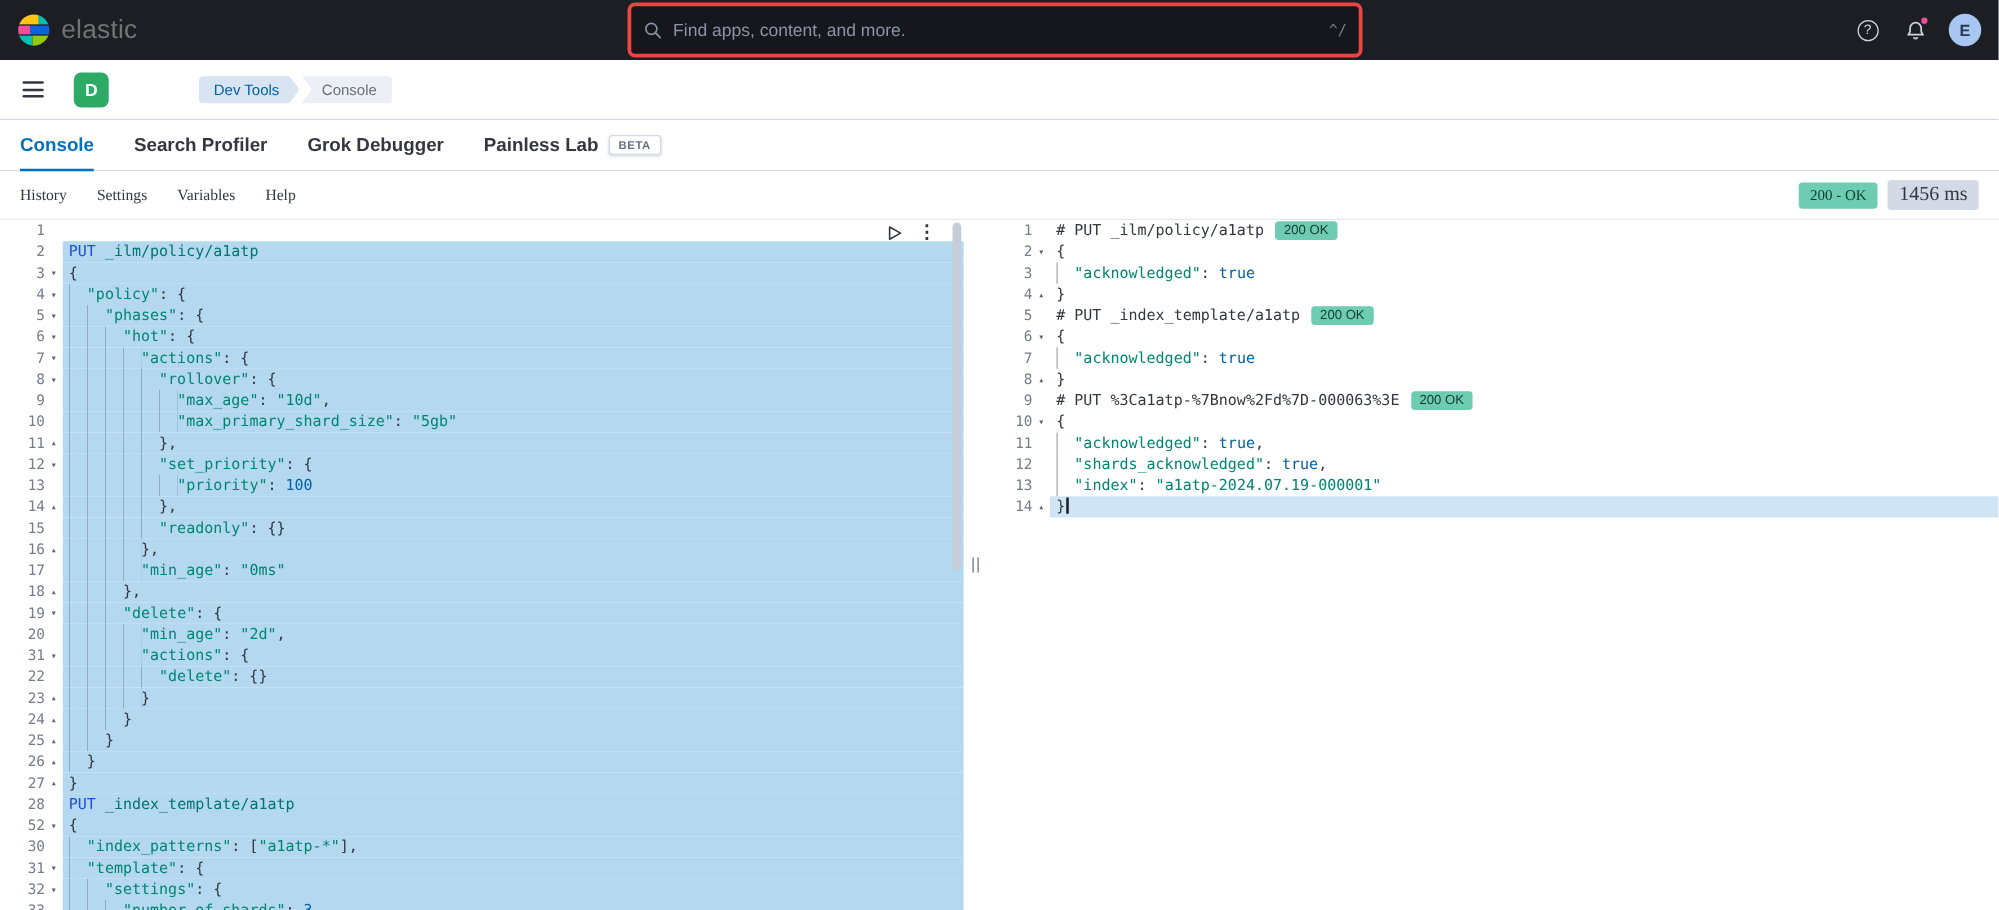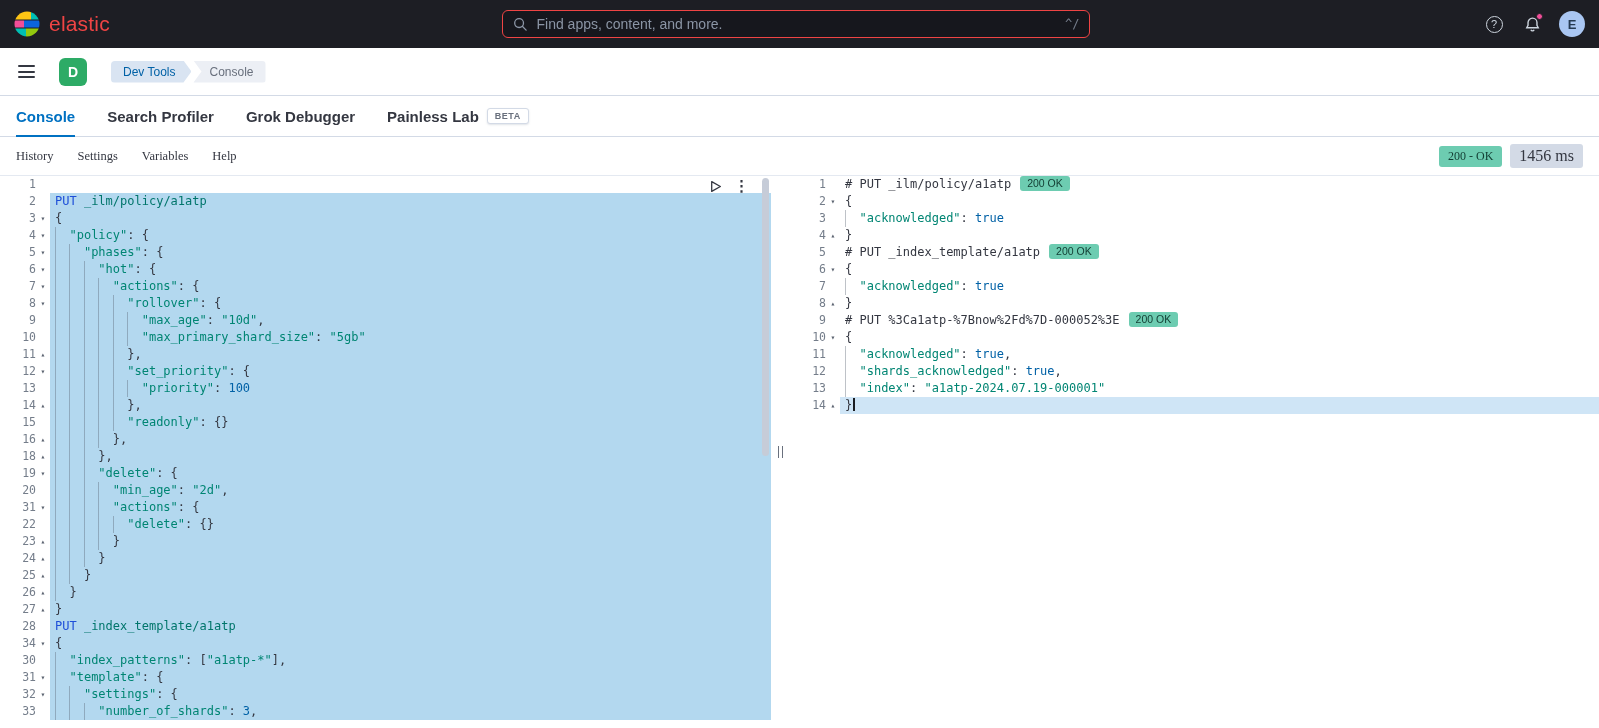--- a/index.html
+++ b/index.html
@@ -4,23 +4,23 @@
 <style>
   * { box-sizing: border-box; margin: 0; padding: 0; }
   html, body { width: 1599px; height: 728px; overflow: hidden; background: #fff;
     font-family: "Liberation Sans", sans-serif; }
   .app { display: flex; flex-direction: column; height: 100%; }
 
   
   .header { height: 48px; background: #1d1e24; display: flex; align-items: center;
     padding: 0 14px; gap: 10px; flex: 0 0 48px; }
   .brand { display: flex; align-items: center; gap: 9px; cursor: pointer; }
-  .brand-text { color: #ef4444; font-size: 21px; letter-spacing: .2px; }
+  .brand-text { color: #737373; font-size: 21px; letter-spacing: .2px; }
   .searchwrap { flex: 1; display: flex; justify-content: center; }
-  .searchbox { width: 588px; height: 28px; background: #16171d; border: 1px solid #ef4444;
+  .searchbox { width: 588px; height: 44px; background: #16171d; border: 3px solid #ef4444;
     border-radius: 6px; display: flex; align-items: center; padding: 0 10px; gap: 8px; }
   .searchbox input { flex: 1; background: transparent; border: none; outline: none;
     color: #d4dae3; font-size: 14px; font-family: "Liberation Sans", sans-serif; }
   .searchbox input::placeholder { color: #8b95a5; }
   .kbd-hint { color: #767e8c; font-size: 12px; font-family: "DejaVu Sans Mono", monospace; }
   .header-icons { display: flex; align-items: center; gap: 16px; }
   .hicon { position: relative; width: 22px; height: 22px; display: flex; align-items: center;
     justify-content: center; cursor: pointer; }
   .help-circle { width: 17px; height: 17px; border: 1.4px solid #cdd5de; border-radius: 50%;
     color: #cdd5de; font-size: 11px; display: flex; align-items: center; justify-content: center; }
@@ -33,21 +33,21 @@
   
   .navbar { height: 48px; flex: 0 0 48px; background: #fff; border-bottom: 1px solid #d3dae6;
     display: flex; align-items: center; padding: 0 16px; gap: 14px; }
   .menu-btn { background: none; border: none; display: flex; flex-direction: column; gap: 3.5px;
     cursor: pointer; padding: 4px 2px; }
   .menu-btn span { display: block; width: 17px; height: 2px; background: #343741; border-radius: 1px; }
   .space-badge { width: 28px; height: 28px; border-radius: 6px; background: #2dab66; color: #fff;
     font-size: 14px; font-weight: 700; display: flex; align-items: center; justify-content: center;
     cursor: pointer; margin-left: 8px; }
   .crumbs { display: flex; align-items: center; margin-left: 10px; }
-  .crumb { font-size: 12px; padding: 4px 12px; line-height: 14px; }
+  .crumb { font-size: 12px; padding: 4px 12px; line-height: 14px; margin-left: 48px; }
   .crumb-first { background: #d9e4f2; color: #0061a6; cursor: pointer;
     clip-path: polygon(0 0, calc(100% - 8px) 0, 100% 50%, calc(100% - 8px) 100%, 0 100%);
     padding-right: 16px; border-radius: 4px 0 0 4px; }
   .crumb-last { background: #eceff5; color: #69707d; margin-left: 2px;
     clip-path: polygon(0 0, 100% 0, 100% 100%, 0 100%, 8px 50%);
     padding-left: 16px; border-radius: 0 4px 4px 0; }
 
   
   .tabbar { height: 41px; flex: 0 0 41px; display: flex; align-items: stretch; gap: 32px;
     padding: 0 16px; border-bottom: 1px solid #d3dae6; background: #fff; }
@@ -217,32 +217,33 @@
           <div class="crow sel"><span class="gut"><span class="lnum">7</span><span class="fold">▾</span></span><span class="ctext"><span class="tk-i">        </span><span class="tk-s">"actions"</span><span class="tk-p">: {</span></span></div>
           <div class="crow sel"><span class="gut"><span class="lnum">8</span><span class="fold">▾</span></span><span class="ctext"><span class="tk-i">          </span><span class="tk-s">"rollover"</span><span class="tk-p">: {</span></span></div>
           <div class="crow sel"><span class="gut"><span class="lnum">9</span><span class="fold"></span></span><span class="ctext"><span class="tk-i">            </span><span class="tk-s">"max_age"</span><span class="tk-p">: </span><span class="tk-s">"10d"</span><span class="tk-p">,</span></span></div>
           <div class="crow sel"><span class="gut"><span class="lnum">10</span><span class="fold"></span></span><span class="ctext"><span class="tk-i">            </span><span class="tk-s">"max_primary_shard_size"</span><span class="tk-p">: </span><span class="tk-s">"5gb"</span></span></div>
           <div class="crow sel"><span class="gut"><span class="lnum">11</span><span class="fold">▴</span></span><span class="ctext"><span class="tk-i">          </span><span class="tk-p">},</span></span></div>
           <div class="crow sel"><span class="gut"><span class="lnum">12</span><span class="fold">▾</span></span><span class="ctext"><span class="tk-i">          </span><span class="tk-s">"set_priority"</span><span class="tk-p">: {</span></span></div>
           <div class="crow sel"><span class="gut"><span class="lnum">13</span><span class="fold"></span></span><span class="ctext"><span class="tk-i">            </span><span class="tk-s">"priority"</span><span class="tk-p">: </span><span class="tk-n">100</span></span></div>
           <div class="crow sel"><span class="gut"><span class="lnum">14</span><span class="fold">▴</span></span><span class="ctext"><span class="tk-i">          </span><span class="tk-p">},</span></span></div>
           <div class="crow sel"><span class="gut"><span class="lnum">15</span><span class="fold"></span></span><span class="ctext"><span class="tk-i">          </span><span class="tk-s">"readonly"</span><span class="tk-p">: {}</span></span></div>
           <div class="crow sel"><span class="gut"><span class="lnum">16</span><span class="fold">▴</span></span><span class="ctext"><span class="tk-i">        </span><span class="tk-p">},</span></span></div>
+          <div class="crow sel"><span class="gut"><span class="lnum">17</span><span class="fold"></span></span><span class="ctext"><span class="tk-i">        </span><span class="tk-s">"min_age"</span><span class="tk-p">: </span><span class="tk-s">"0ms"</span></span></div>
           <div class="crow sel"><span class="gut"><span class="lnum">18</span><span class="fold">▴</span></span><span class="ctext"><span class="tk-i">      </span><span class="tk-p">},</span></span></div>
           <div class="crow sel"><span class="gut"><span class="lnum">19</span><span class="fold">▾</span></span><span class="ctext"><span class="tk-i">      </span><span class="tk-s">"delete"</span><span class="tk-p">: {</span></span></div>
           <div class="crow sel"><span class="gut"><span class="lnum">20</span><span class="fold"></span></span><span class="ctext"><span class="tk-i">        </span><span class="tk-s">"min_age"</span><span class="tk-p">: </span><span class="tk-s">"2d"</span><span class="tk-p">,</span></span></div>
           <div class="crow sel"><span class="gut"><span class="lnum">31</span><span class="fold">▾</span></span><span class="ctext"><span class="tk-i">        </span><span class="tk-s">"actions"</span><span class="tk-p">: {</span></span></div>
           <div class="crow sel"><span class="gut"><span class="lnum">22</span><span class="fold"></span></span><span class="ctext"><span class="tk-i">          </span><span class="tk-s">"delete"</span><span class="tk-p">: {}</span></span></div>
           <div class="crow sel"><span class="gut"><span class="lnum">23</span><span class="fold">▴</span></span><span class="ctext"><span class="tk-i">        </span><span class="tk-p">}</span></span></div>
           <div class="crow sel"><span class="gut"><span class="lnum">24</span><span class="fold">▴</span></span><span class="ctext"><span class="tk-i">      </span><span class="tk-p">}</span></span></div>
           <div class="crow sel"><span class="gut"><span class="lnum">25</span><span class="fold">▴</span></span><span class="ctext"><span class="tk-i">    </span><span class="tk-p">}</span></span></div>
           <div class="crow sel"><span class="gut"><span class="lnum">26</span><span class="fold">▴</span></span><span class="ctext"><span class="tk-i">  </span><span class="tk-p">}</span></span></div>
           <div class="crow sel"><span class="gut"><span class="lnum">27</span><span class="fold">▴</span></span><span class="ctext"><span class="tk-p">}</span></span></div>
           <div class="crow sel"><span class="gut"><span class="lnum">28</span><span class="fold"></span></span><span class="ctext"><span class="tk-m">PUT </span><span class="tk-u">_index_template/a1atp</span></span></div>
-          <div class="crow sel"><span class="gut"><span class="lnum">34</span><span class="fold">▾</span></span><span class="ctext"><span class="tk-p">{</span></span></div>
+          <div class="crow sel"><span class="gut"><span class="lnum">52</span><span class="fold">▾</span></span><span class="ctext"><span class="tk-p">{</span></span></div>
           <div class="crow sel"><span class="gut"><span class="lnum">30</span><span class="fold"></span></span><span class="ctext"><span class="tk-i">  </span><span class="tk-s">"index_patterns"</span><span class="tk-p">: [</span><span class="tk-s">"a1atp-*"</span><span class="tk-p">],</span></span></div>
           <div class="crow sel"><span class="gut"><span class="lnum">31</span><span class="fold">▾</span></span><span class="ctext"><span class="tk-i">  </span><span class="tk-s">"template"</span><span class="tk-p">: {</span></span></div>
           <div class="crow sel"><span class="gut"><span class="lnum">32</span><span class="fold">▾</span></span><span class="ctext"><span class="tk-i">    </span><span class="tk-s">"settings"</span><span class="tk-p">: {</span></span></div>
           <div class="crow sel"><span class="gut"><span class="lnum">33</span><span class="fold"></span></span><span class="ctext"><span class="tk-i">      </span><span class="tk-s">"number_of_shards"</span><span class="tk-p">: </span><span class="tk-n">3</span><span class="tk-p">,</span></span></div>
         </div>
       <div class="editor-actions">
         <span class="play-btn">
           <svg width="13" height="13" viewBox="0 0 12 12">
             <path d="M2.5 1.5v9l8-4.5z" fill="none" stroke="#343741" stroke-width="1.2" stroke-linejoin="round"></path>
           </svg>
@@ -259,21 +260,21 @@
     <div class="pane pane-right">
       <div class="lines">
           <div class="crow"><span class="gut"><span class="lnum">1</span><span class="fold"></span></span><span class="ctext"><span class="tk-c"># PUT _ilm/policy/a1atp</span><span class="okbadge">200 OK</span></span></div>
           <div class="crow"><span class="gut"><span class="lnum">2</span><span class="fold">▾</span></span><span class="ctext"><span class="tk-p">{</span></span></div>
           <div class="crow"><span class="gut"><span class="lnum">3</span><span class="fold"></span></span><span class="ctext"><span class="tk-i">  </span><span class="tk-s">"acknowledged"</span><span class="tk-p">: </span><span class="tk-n">true</span></span></div>
           <div class="crow"><span class="gut"><span class="lnum">4</span><span class="fold">▴</span></span><span class="ctext"><span class="tk-p">}</span></span></div>
           <div class="crow"><span class="gut"><span class="lnum">5</span><span class="fold"></span></span><span class="ctext"><span class="tk-c"># PUT _index_template/a1atp</span><span class="okbadge">200 OK</span></span></div>
           <div class="crow"><span class="gut"><span class="lnum">6</span><span class="fold">▾</span></span><span class="ctext"><span class="tk-p">{</span></span></div>
           <div class="crow"><span class="gut"><span class="lnum">7</span><span class="fold"></span></span><span class="ctext"><span class="tk-i">  </span><span class="tk-s">"acknowledged"</span><span class="tk-p">: </span><span class="tk-n">true</span></span></div>
           <div class="crow"><span class="gut"><span class="lnum">8</span><span class="fold">▴</span></span><span class="ctext"><span class="tk-p">}</span></span></div>
-          <div class="crow"><span class="gut"><span class="lnum">9</span><span class="fold"></span></span><span class="ctext"><span class="tk-c"># PUT %3Ca1atp-%7Bnow%2Fd%7D-000052%3E</span><span class="okbadge">200 OK</span></span></div>
+          <div class="crow"><span class="gut"><span class="lnum">9</span><span class="fold"></span></span><span class="ctext"><span class="tk-c"># PUT %3Ca1atp-%7Bnow%2Fd%7D-000063%3E</span><span class="okbadge">200 OK</span></span></div>
           <div class="crow"><span class="gut"><span class="lnum">10</span><span class="fold">▾</span></span><span class="ctext"><span class="tk-p">{</span></span></div>
           <div class="crow"><span class="gut"><span class="lnum">11</span><span class="fold"></span></span><span class="ctext"><span class="tk-i">  </span><span class="tk-s">"acknowledged"</span><span class="tk-p">: </span><span class="tk-n">true</span><span class="tk-p">,</span></span></div>
           <div class="crow"><span class="gut"><span class="lnum">12</span><span class="fold"></span></span><span class="ctext"><span class="tk-i">  </span><span class="tk-s">"shards_acknowledged"</span><span class="tk-p">: </span><span class="tk-n">true</span><span class="tk-p">,</span></span></div>
           <div class="crow"><span class="gut"><span class="lnum">13</span><span class="fold"></span></span><span class="ctext"><span class="tk-i">  </span><span class="tk-s">"index"</span><span class="tk-p">: </span><span class="tk-s">"a1atp-2024.07.19-000001"</span></span></div>
           <div class="crow act"><span class="gut"><span class="lnum">14</span><span class="fold">▴</span></span><span class="ctext"><span class="tk-p">}</span><span class="caret"></span></span></div>
         </div>
     </div>
   </div>
 
 </div>

